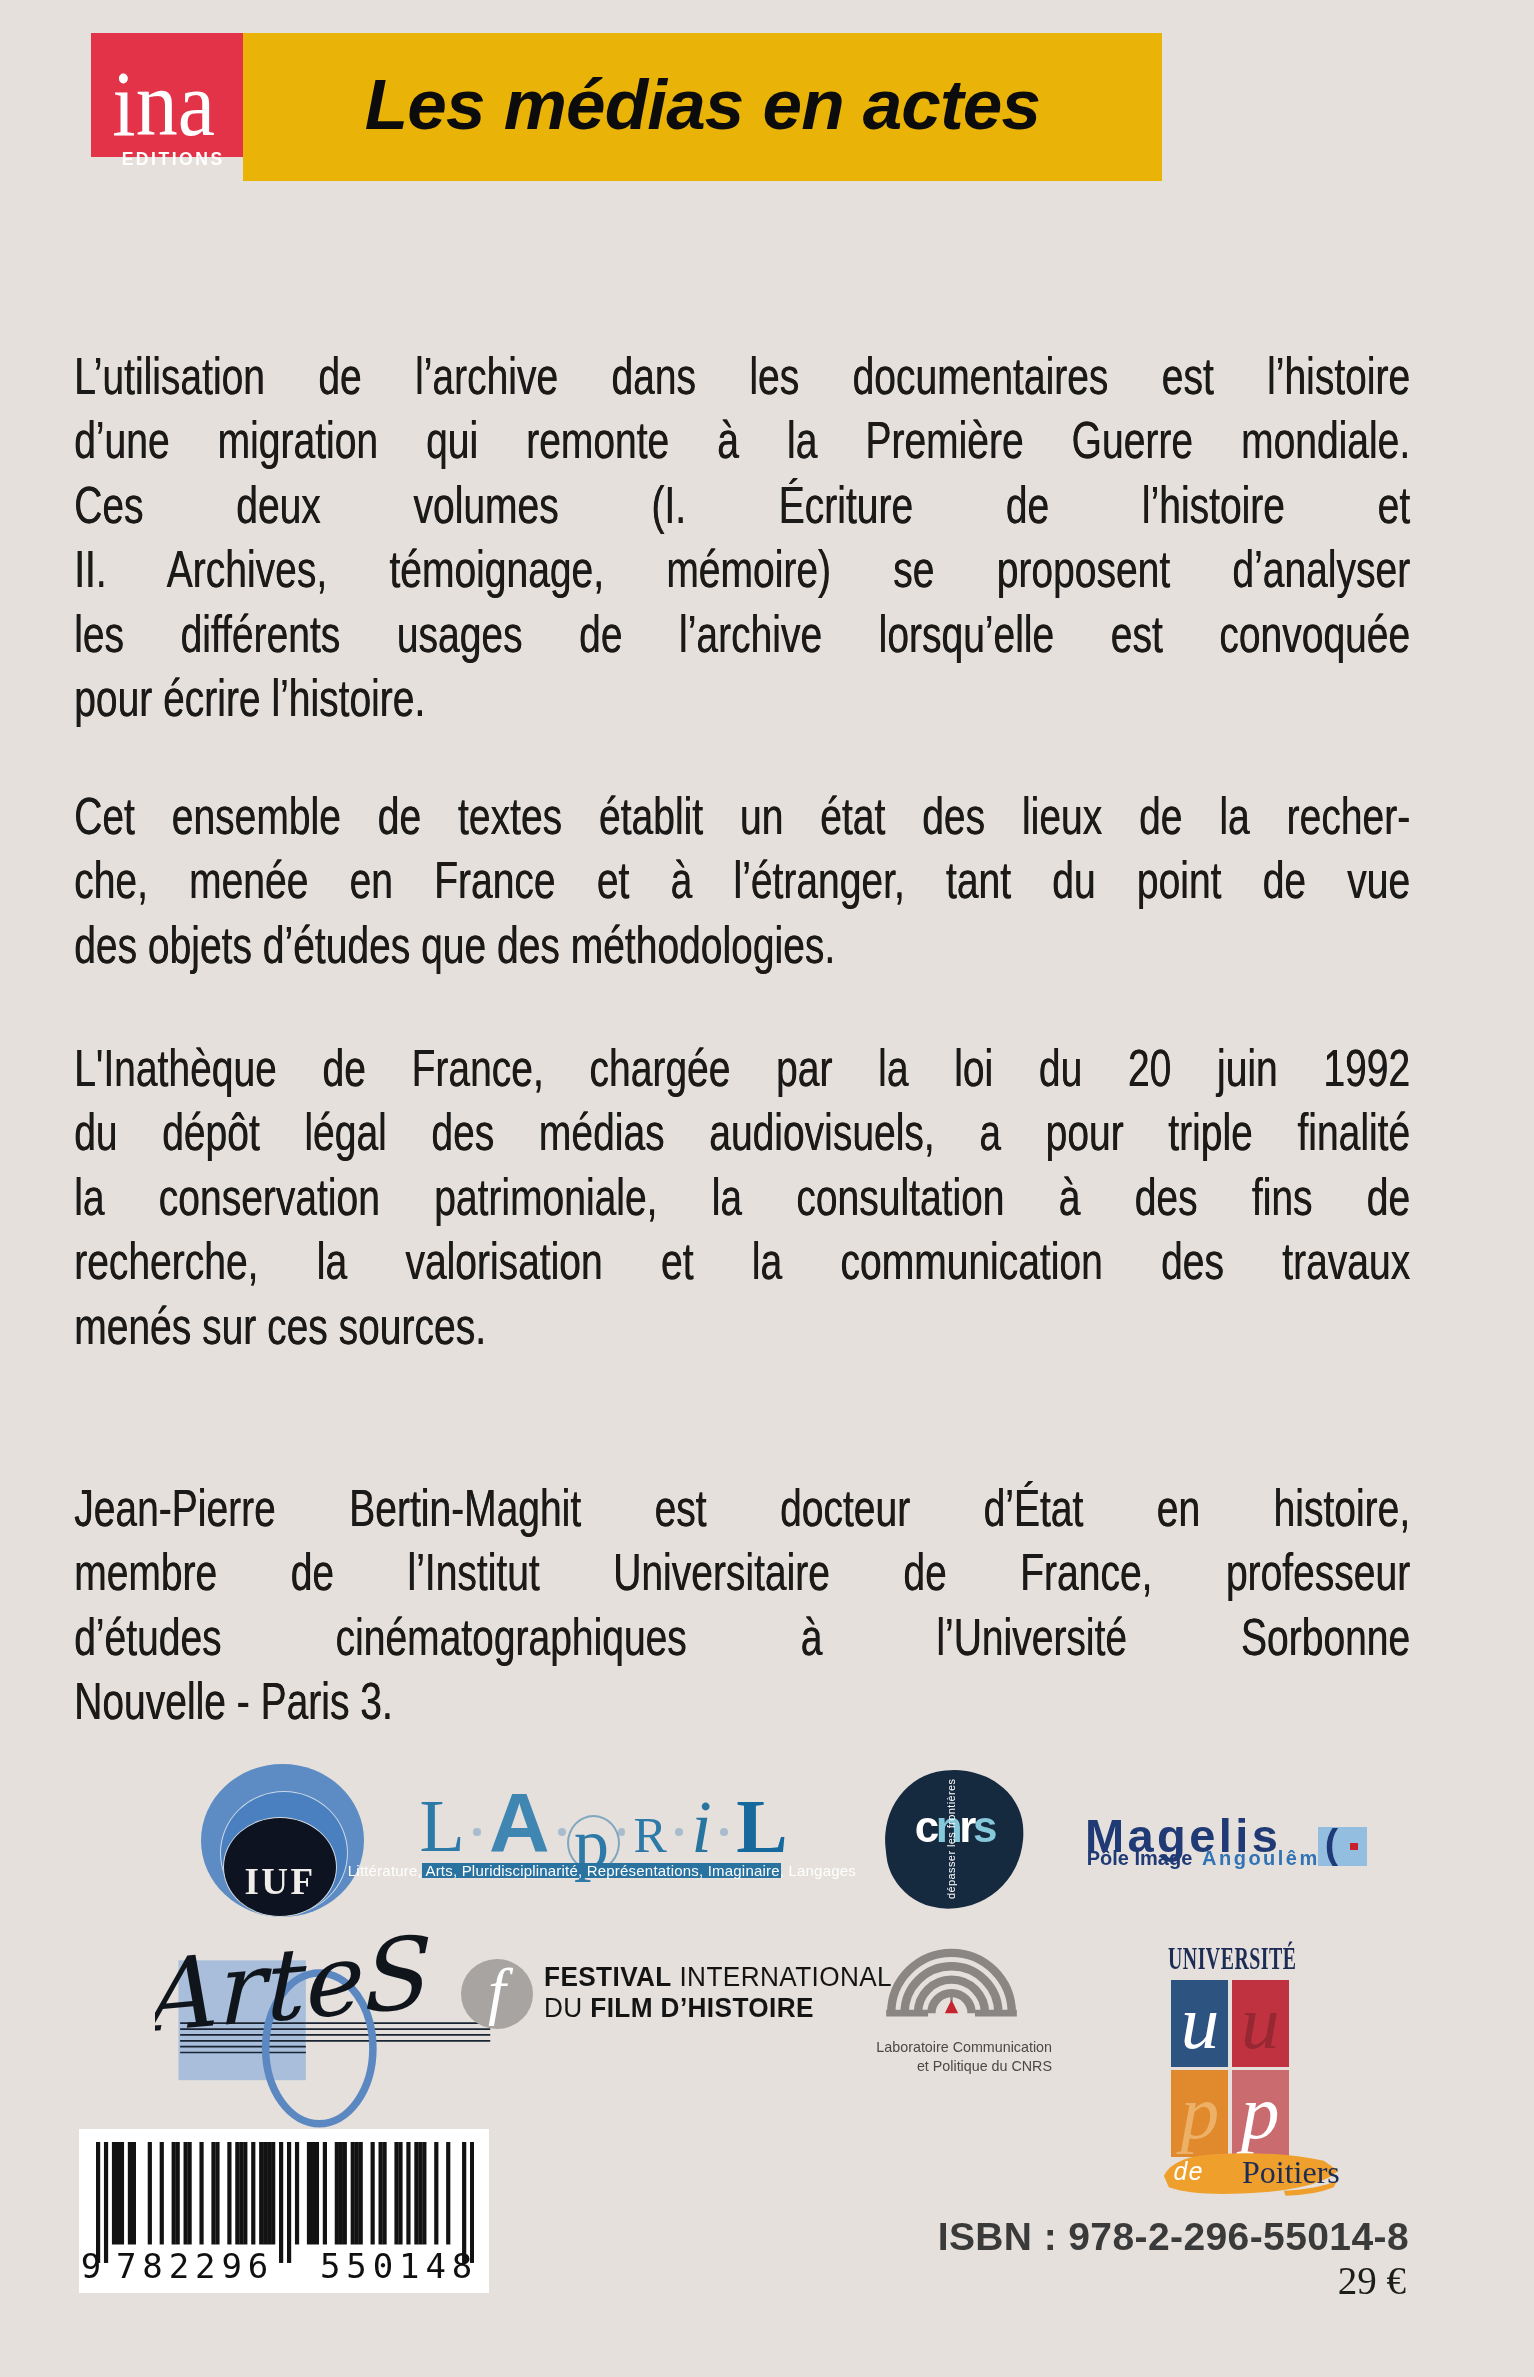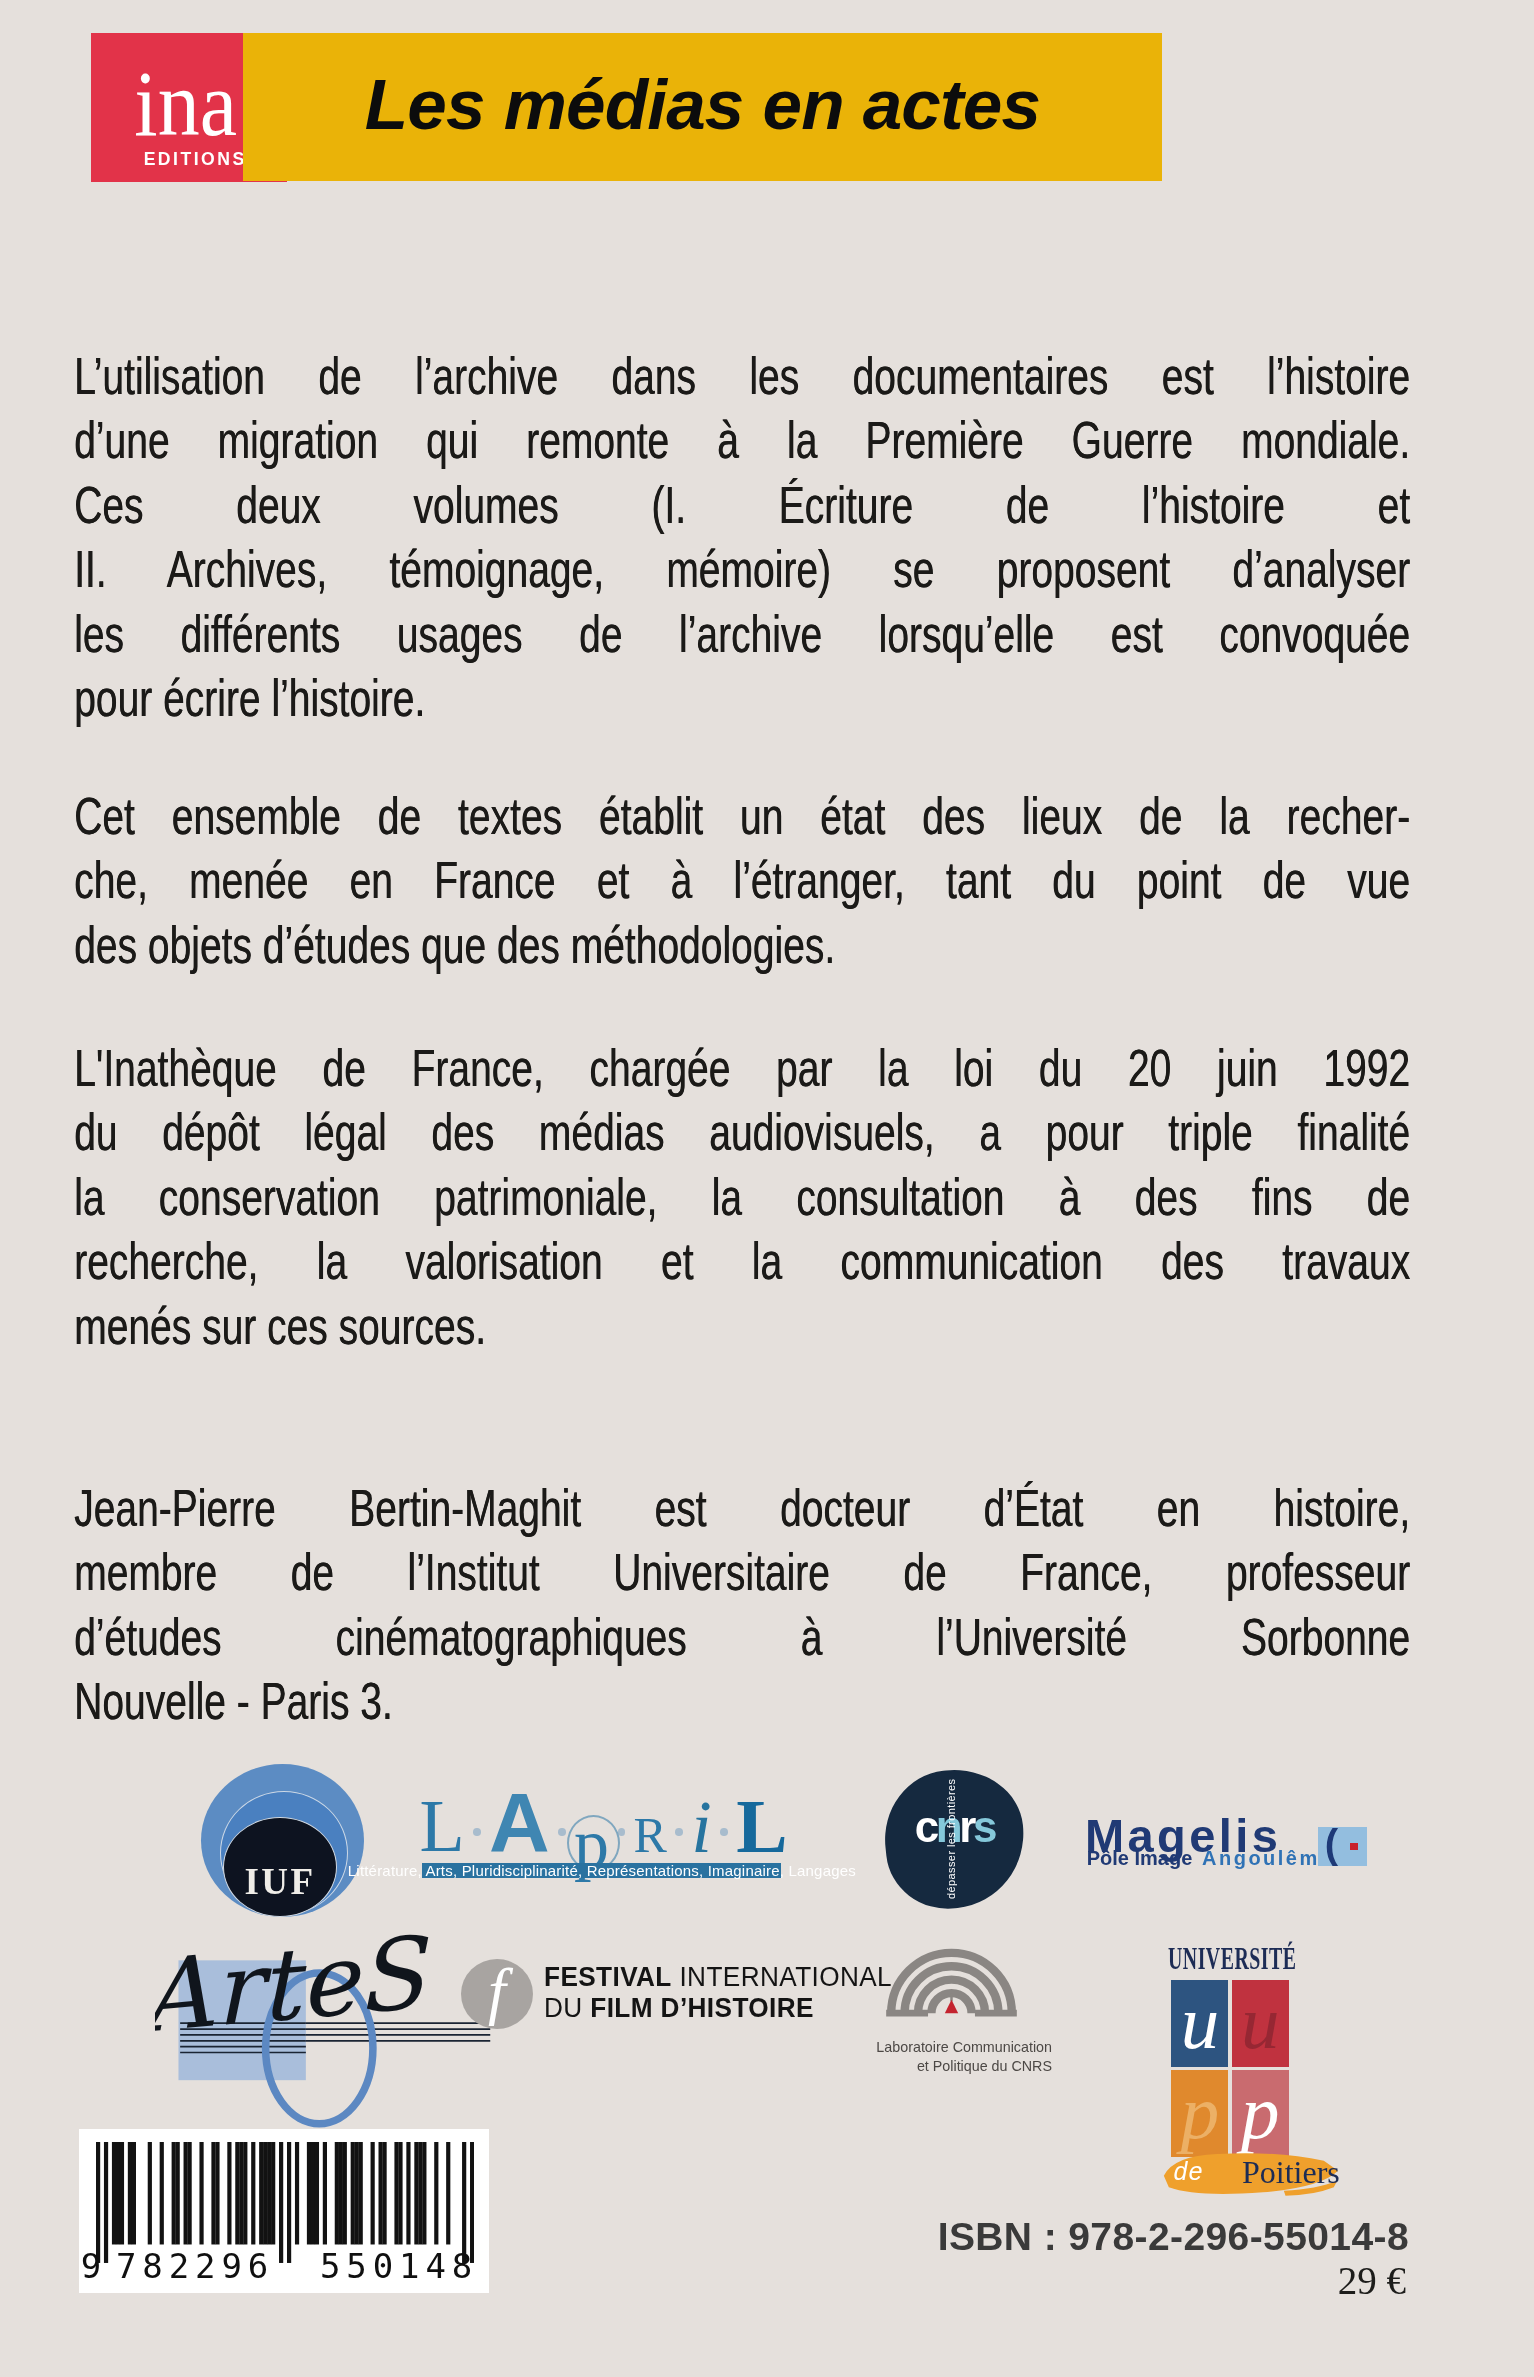--- a/index.html
+++ b/index.html
@@ -2,21 +2,21 @@
 <html style="font-size:13.4px"><head>
 <meta charset="utf-8">
 <style>
   html,body{margin:0;padding:0;background:#b8b4b0;}
   .cover{
     position:relative; width:1534px; height:2377px;
     background:#e5e0dc; overflow:hidden;
     font-family:"Liberation Sans", sans-serif;
   }
   
-  .ina-box{position:absolute; left:91px; top:33px; width:152px; height:149px; background:#e23349;padding-left:44px;}
+  .ina-box{position:absolute; left:91px; top:33px; width:152px; height:124px; background:#e23349;}
   .ina-word{
     position:absolute; left:0; right:6.7px; top:23.5px; text-align:center;
     font-family:"Liberation Serif", serif; font-size:84px; line-height:84px;
     color:#ffffff; transform:scaleY(1.12); transform-origin:50% 0;
   }
   .ina-sub{
     position:absolute; left:50%; transform:translateX(-44%); top:116px;
     font-size:17.6px; font-weight:bold; letter-spacing:2.5px; color:#ffffff; white-space:nowrap;
   }
   .title-banner{position:absolute; left:243px; top:33px; width:919px; height:148px; background:#eab308;

